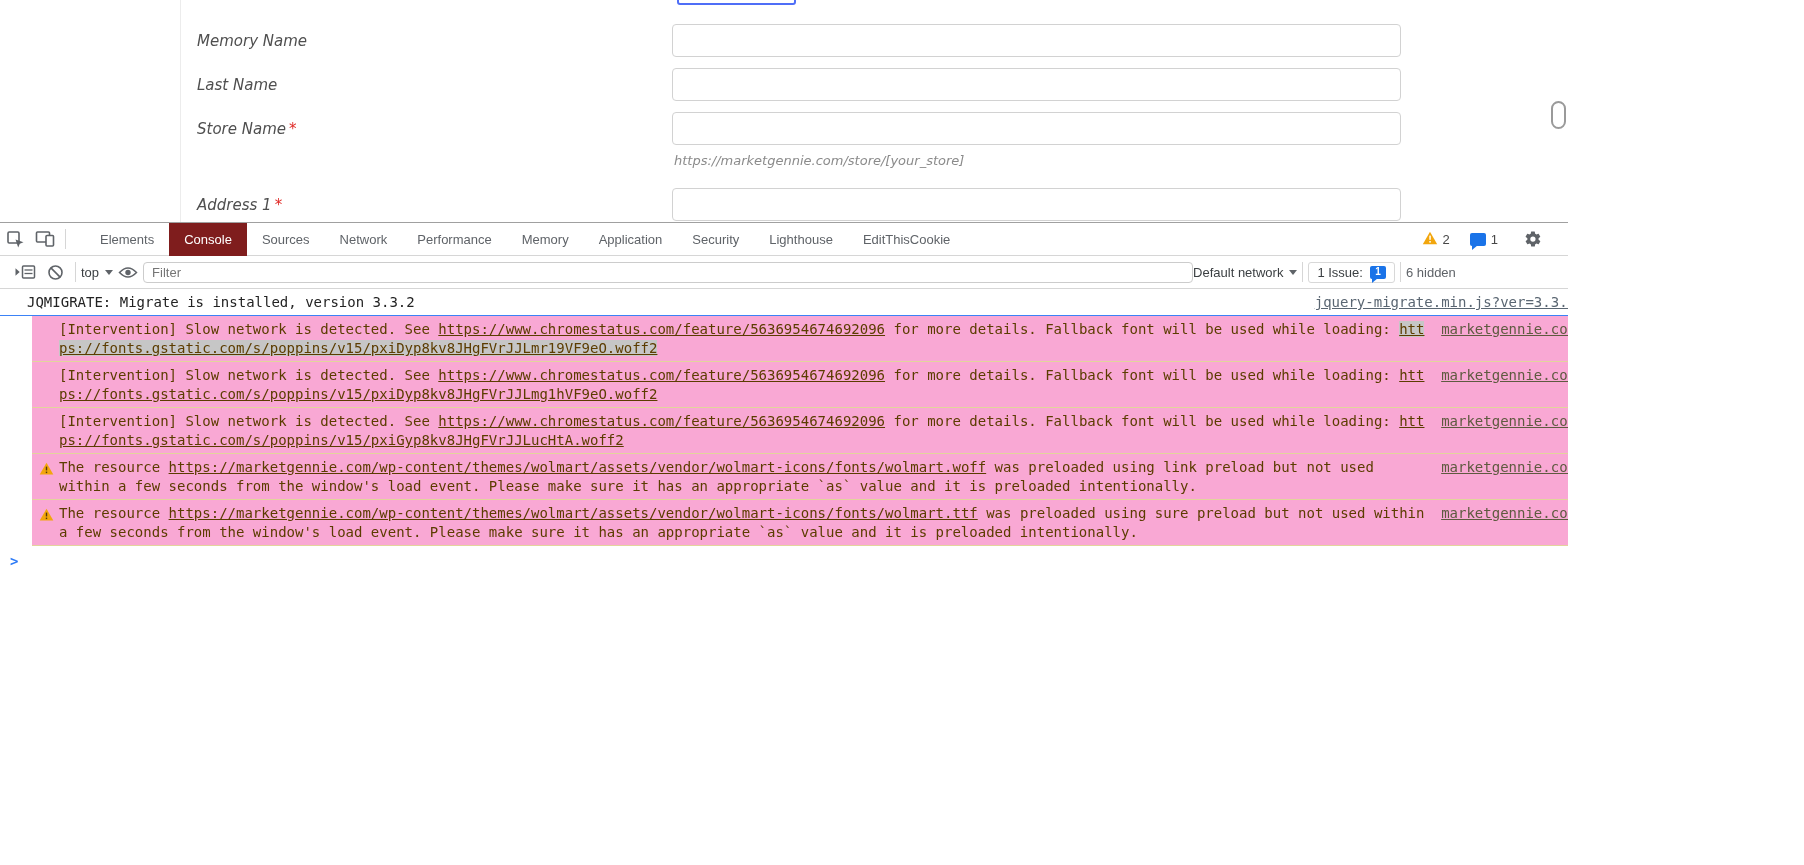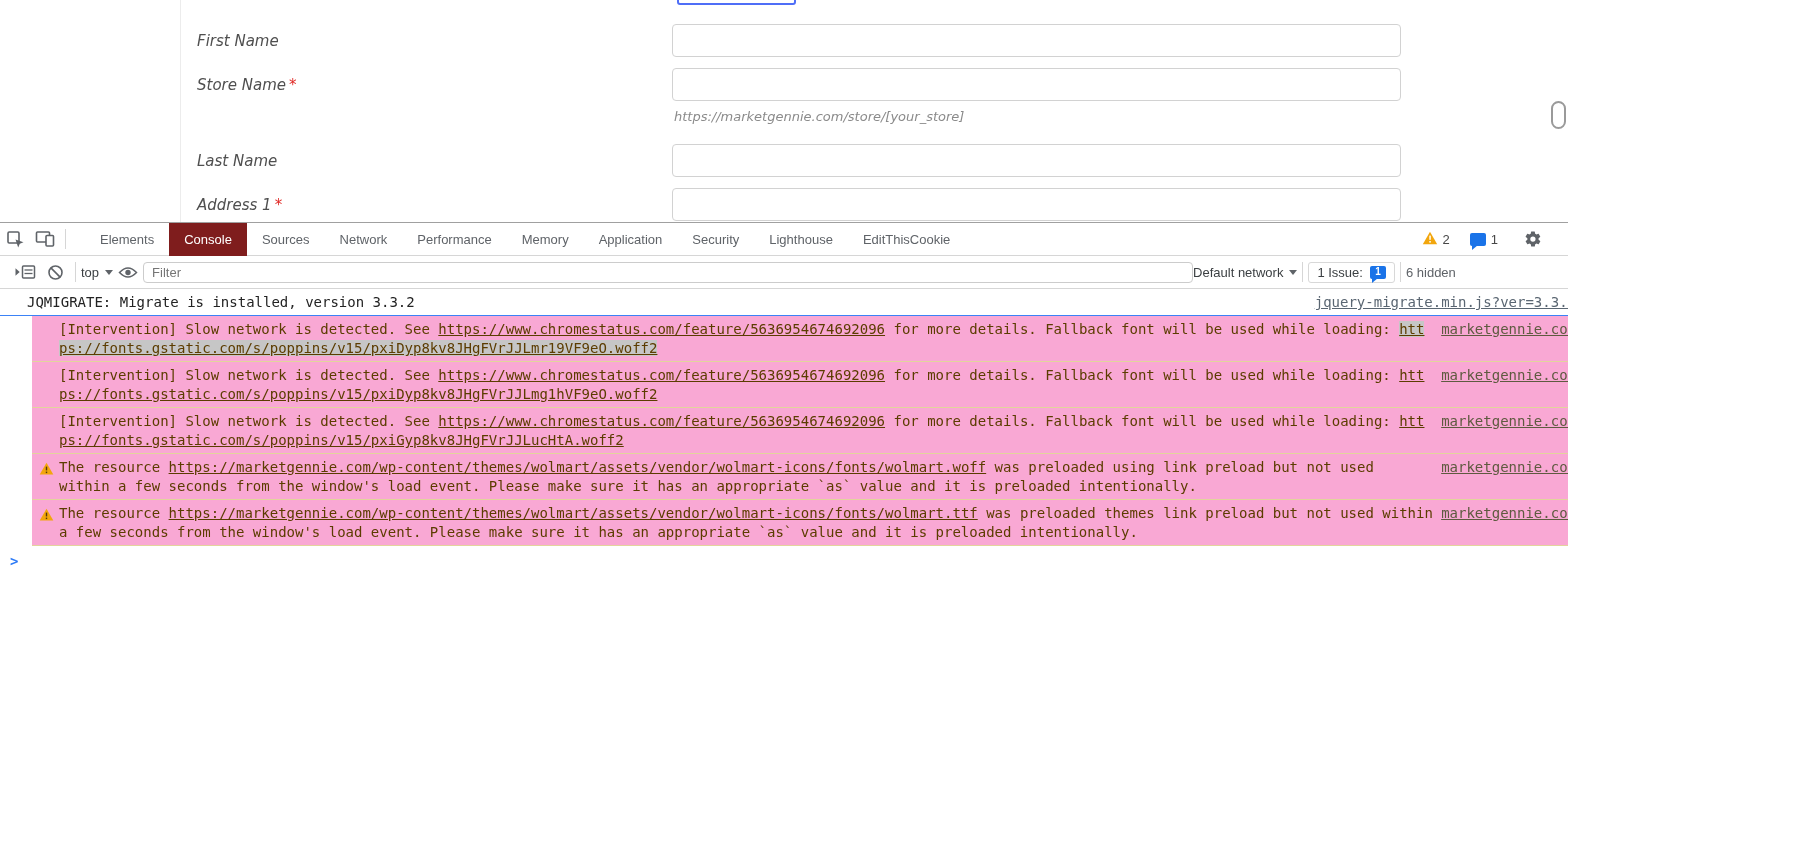--- a/index.html
+++ b/index.html
@@ -74,30 +74,30 @@
 </head>
 <body>
 
 <div class="screen">
 
   <section class="page">
     <div class="form-card">
       <div class="partial-focused"></div>
       <div>
           <div class="form-row">
-            <div class="form-label">First Name</div>
+            <div class="form-label">Memory Name</div>
+            <div><input class="form-input" style=""></div>
+          </div>
+          <div class="form-row">
+            <div class="form-label">Last Name</div>
             <div><input class="form-input" style=""></div>
           </div>
           <div class="form-row">
             <div class="form-label">Store Name<span class="req">*</span></div>
             <div><input class="form-input" style=""><div class="form-hint">https://marketgennie.com/store/[your_store]</div></div>
-          </div>
-          <div class="form-row">
-            <div class="form-label">Last Name</div>
-            <div><input class="form-input" style=""></div>
           </div>
           <div class="form-row">
             <div class="form-label">Address 1<span class="req">*</span></div>
             <div><input class="form-input" style=""></div>
           </div>
         </div>
     </div>
     <div class="page-scroll-pill"></div>
   </section>
 
@@ -223,21 +223,21 @@
           <div class="msg-line"><span>The resource </span><span class="msg-link">https://marketgennie.com/wp-content/themes/wolmart/assets/vendor/wolmart-icons/fonts/wolmart.woff</span><span> was preloaded using link preload but not used</span></div>
           <div class="msg-line"><span>within a few seconds from the window's load event. Please make sure it has an appropriate `as` value and it is preloaded intentionally.</span></div>
           <span class="msg-source">marketgennie.com</span>
         </div>
         <div class="msg warning">
           <span class="warn-icon"><svg width="15" height="13" viewBox="0 0 15 13">
               <path d="M7.5 0.8 14.3 12.4 H0.7 Z" fill="#f2a60d"></path>
               <rect x="6.8" y="4.6" width="1.4" height="3.8" fill="#55380b"></rect>
               <rect x="6.8" y="9.6" width="1.4" height="1.5" fill="#55380b"></rect>
             </svg></span>
-          <div class="msg-line"><span>The resource </span><span class="msg-link">https://marketgennie.com/wp-content/themes/wolmart/assets/vendor/wolmart-icons/fonts/wolmart.ttf</span><span> was preloaded themes link preload but not used within</span></div>
+          <div class="msg-line"><span>The resource </span><span class="msg-link">https://marketgennie.com/wp-content/themes/wolmart/assets/vendor/wolmart-icons/fonts/wolmart.ttf</span><span> was preloaded using sure preload but not used within</span></div>
           <div class="msg-line"><span>a few seconds from the window's load event. Please make sure it has an appropriate `as` value and it is preloaded intentionally.</span></div>
           <span class="msg-source">marketgennie.com</span>
         </div>
       </div>
 
     <div class="dt-prompt">
       <span class="chev">&gt;</span>
     </div>
 
   </section>

